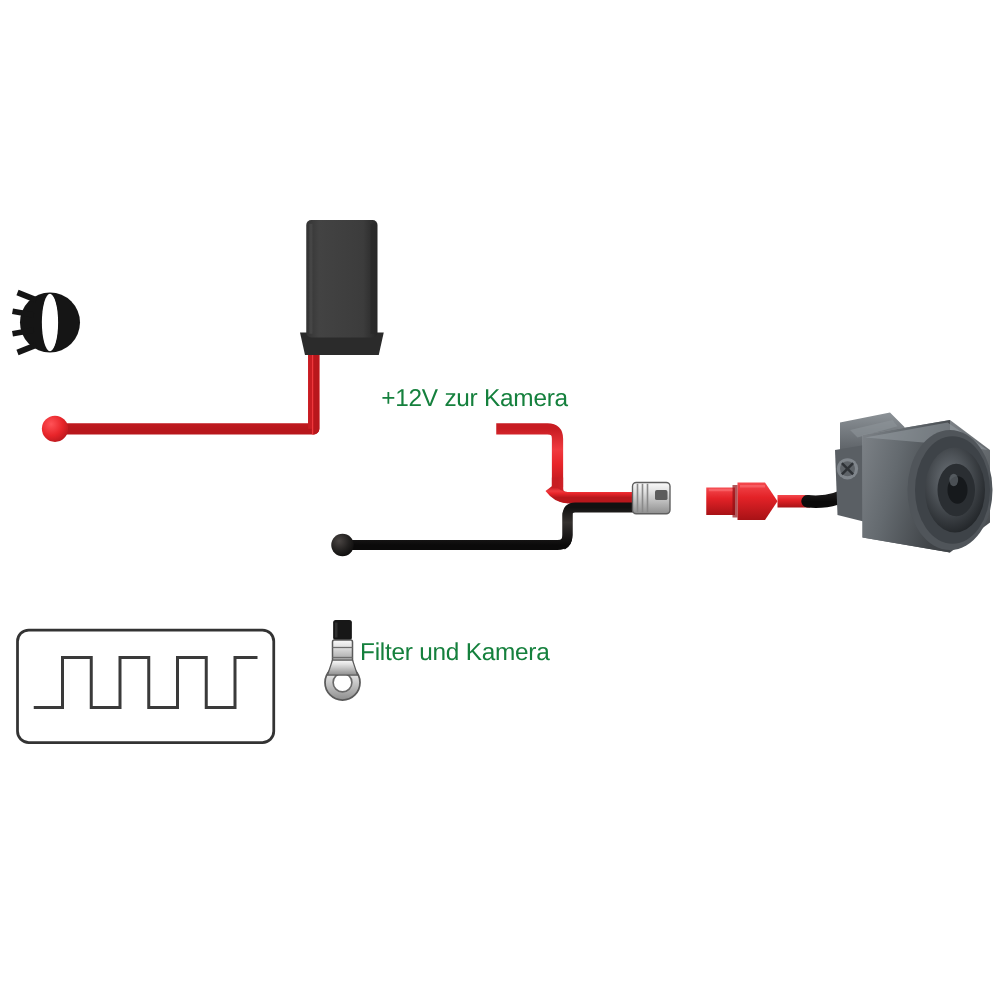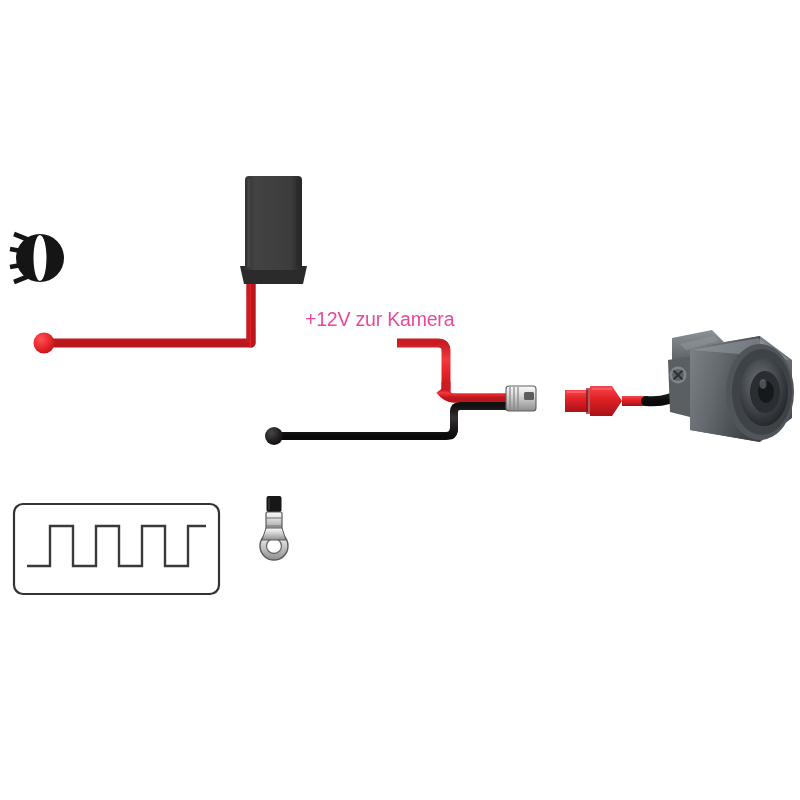--- a/index.html
+++ b/index.html
@@ -21,21 +21,21 @@
   #diagram-svg {
     position: absolute;
     left: 0;
     top: 0;
     width: 800px;
     height: 800px;
   }
   .lbl {
     position: absolute;
     font-family: "Liberation Sans", sans-serif;
-    color: #ec4899;
+    color: #15803d;
     white-space: nowrap;
     line-height: 1.28;
     letter-spacing: -0.2px;
   }
   #label-12v {
     left: 305px;
     top: 307px;
     font-size: 19.5px;
   }
   #label-masse {
@@ -265,15 +265,16 @@
         <line x1="673.5" y1="370.5" x2="682.5" y2="379.5"></line>
         <line x1="682.5" y1="370.5" x2="673.5" y2="379.5"></line>
       </g>
     </g>
 
   </svg>
 
   <div class="lbl" id="label-12v">+12V zur Kamera</div>
 
   <div class="lbl" id="label-masse">
+    <div>Filter und Kamera</div>
   </div>
 
 </div>
 
 </body></html>

